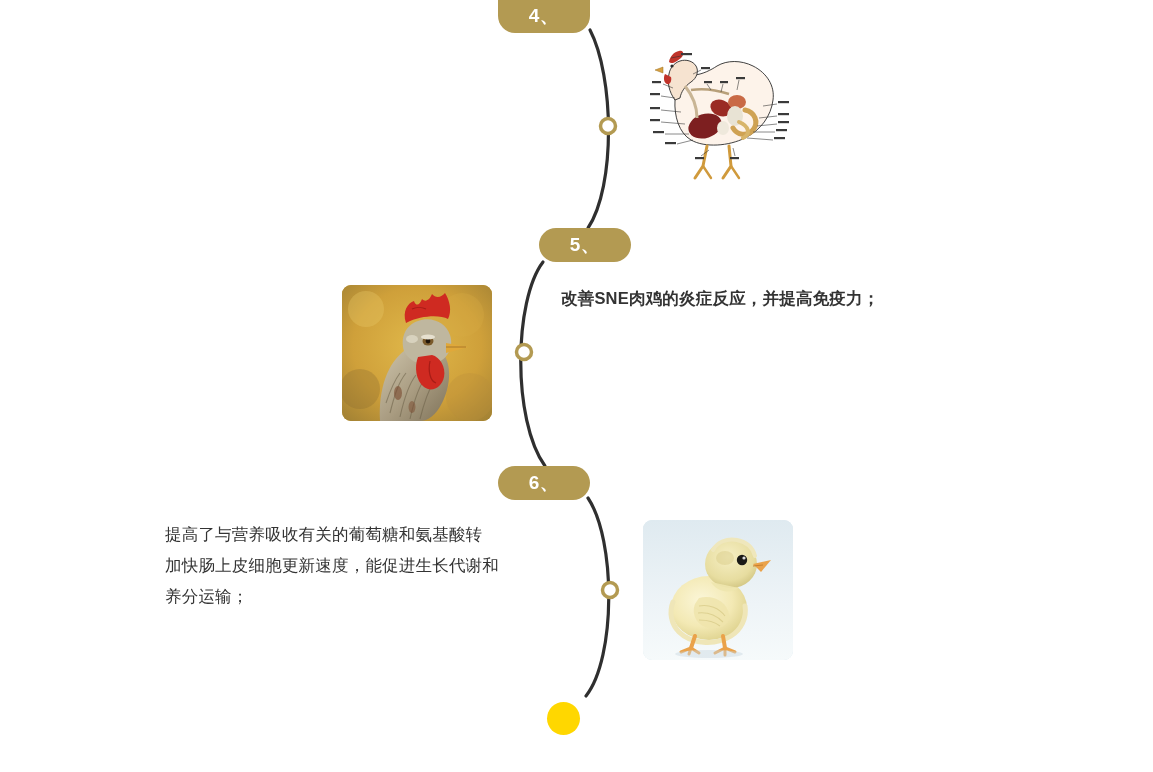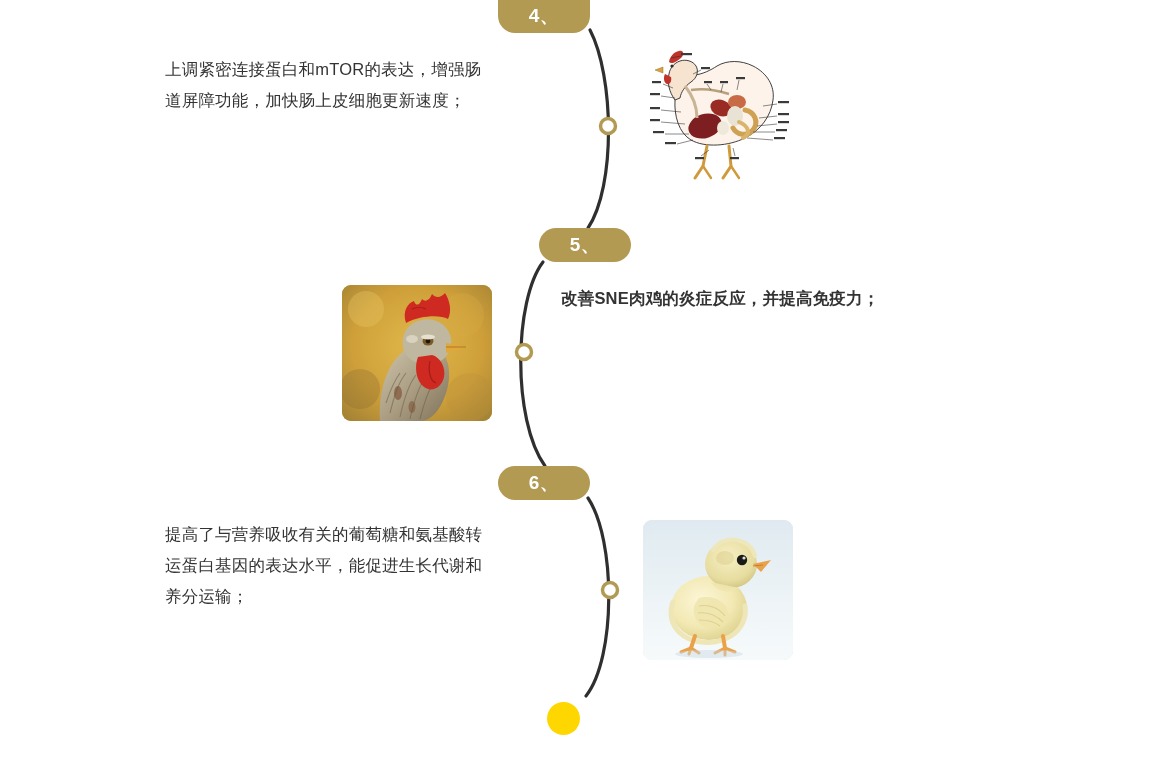--- a/index.html
+++ b/index.html
@@ -137,22 +137,20 @@
     </g>
     <g>
       <circle cx="610" cy="590" r="7.5" fill="#ffffff" stroke="#b39a52" stroke-width="3.5"></circle>
     </g>
   </svg>
 
   <div class="badge badge-4">
     <span>4、</span>
   </div>
 
-  <div class="step-text text-4">上调紧密连接蛋白和mTOR的表达，增强肠
-道屏障功能，加快肠上皮细胞更新速度；</div>
 
   <div class="photo photo-anatomy">
     <svg viewBox="0 0 152 152" xmlns="http://www.w3.org/2000/svg">
       <rect x="0" y="0" width="152" height="152" fill="#ffffff"></rect>
 
       <path d="M34 62 C30 50, 40 38, 54 37 C62 36, 70 32, 76 28
                C86 22, 100 22, 112 28 C126 35, 134 48, 132 62
                C130 78, 120 92, 104 100 C88 108, 64 110, 50 102
                C38 95, 33 78, 34 62 Z" fill="#fdf3ea" stroke="#2b2b2b" stroke-width="0.9"></path>
 
@@ -289,21 +287,21 @@
 
       <ellipse cx="70" cy="54" rx="6" ry="4" fill="#ded8c6" opacity="0.8"></ellipse>
     </svg>
   </div>
 
   <div class="badge badge-6">
     <span>6、</span>
   </div>
 
   <div class="step-text text-6">提高了与营养吸收有关的葡萄糖和氨基酸转
-运蛋白基因的表达水平，能促进生长代谢和
+加快肠上皮细胞更新速度，能促进生长代谢和
 养分运输；</div>
 
   <div class="photo photo-chick">
     <svg viewBox="0 0 150 140" xmlns="http://www.w3.org/2000/svg">
       <defs>
         <linearGradient id="chickBg" x1="0" y1="0" x2="0" y2="1">
           <stop offset="0%" stop-color="#dfeaf0"></stop>
           <stop offset="60%" stop-color="#eef4f7"></stop>
           <stop offset="100%" stop-color="#f6fafb"></stop>
         </linearGradient>

